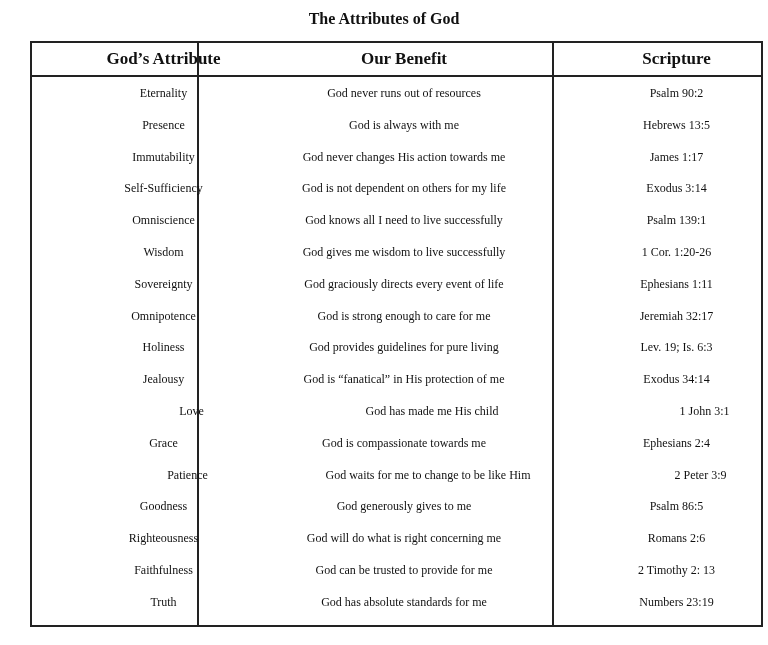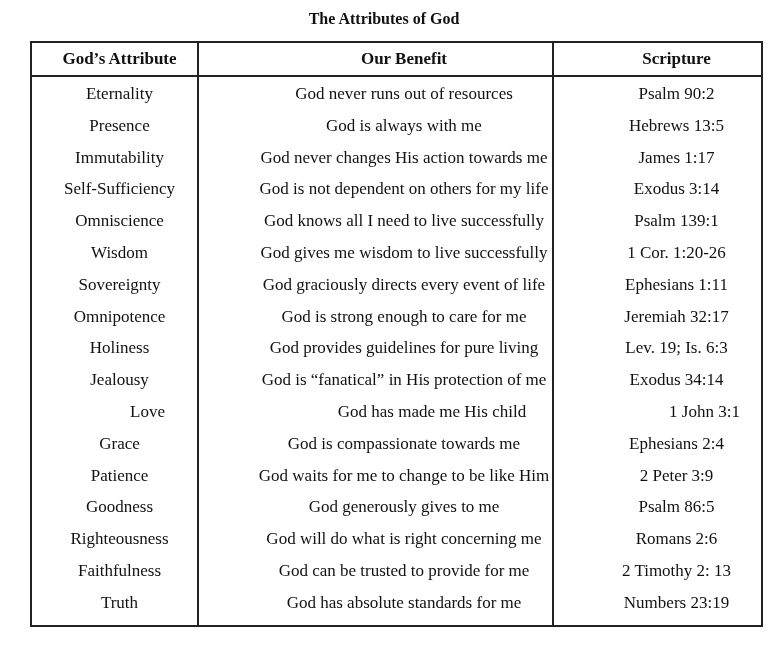--- a/index.html
+++ b/index.html
@@ -6,23 +6,23 @@
   body { width:768px; height:645px; position:relative; overflow:hidden;
          font-family:"Liberation Serif", "DejaVu Serif", serif; color:#111; }
   .title { position:absolute; top:6px; left:0; width:768px; text-align:center;
            font-weight:bold; font-size:16px; line-height:26px; }
   .tbl { position:absolute; left:30px; top:41px; width:733px; height:586px;
          border:2px solid #222; box-sizing:border-box; }
   .vline { position:absolute; top:0; bottom:0; width:2px; background:#222; }
   .hline { position:absolute; left:0; right:0; height:2px; background:#222; top:32px; }
   .hdr { position:absolute; top:0; height:32px; line-height:32px; text-align:center;
          font-weight:bold; font-size:17px; }
-  .row { position:absolute; left:0; right:0; height:31.8px; line-height:31.8px; font-size:17px; }
+  .row { position:absolute; left:0; right:0; height:31.8px; line-height:31.8px; font-size:12px; }
   .cell { position:absolute; top:0; text-align:center; white-space:nowrap; }
-  .c1 { left:0; width:175px; }
+  .c1 { left:0; width:175px;padding-left:44px; }
   .c2 { left:167px; width:410px; }
   .c3 { left:522px; width:245px; }
 </style>
 </head>
 <body>
 
 <div class="title">The Attributes of God</div>
 
 <div class="tbl">
   <div class="vline" style="left:165px"></div>
@@ -87,21 +87,21 @@
       <div class="row" style="top: 353px; margin-left: 28px;">
         <div class="cell c1">Love</div>
         <div class="cell c2">God has made me His child</div>
         <div class="cell c3">1 John 3:1</div>
       </div>
       <div class="row" style="top: 384.8px;">
         <div class="cell c1">Grace</div>
         <div class="cell c2">God is compassionate towards me</div>
         <div class="cell c3">Ephesians 2:4</div>
       </div>
-      <div class="row" style="top: 416.6px;">
+      <div class="row" style="top: 416.6px; margin-left: 24px;">
         <div class="cell c1">Patience</div>
         <div class="cell c2">God waits for me to change to be like Him</div>
         <div class="cell c3">2 Peter 3:9</div>
       </div>
       <div class="row" style="top: 448.4px;">
         <div class="cell c1">Goodness</div>
         <div class="cell c2">God generously gives to me</div>
         <div class="cell c3">Psalm 86:5</div>
       </div>
       <div class="row" style="top: 480.2px;">

